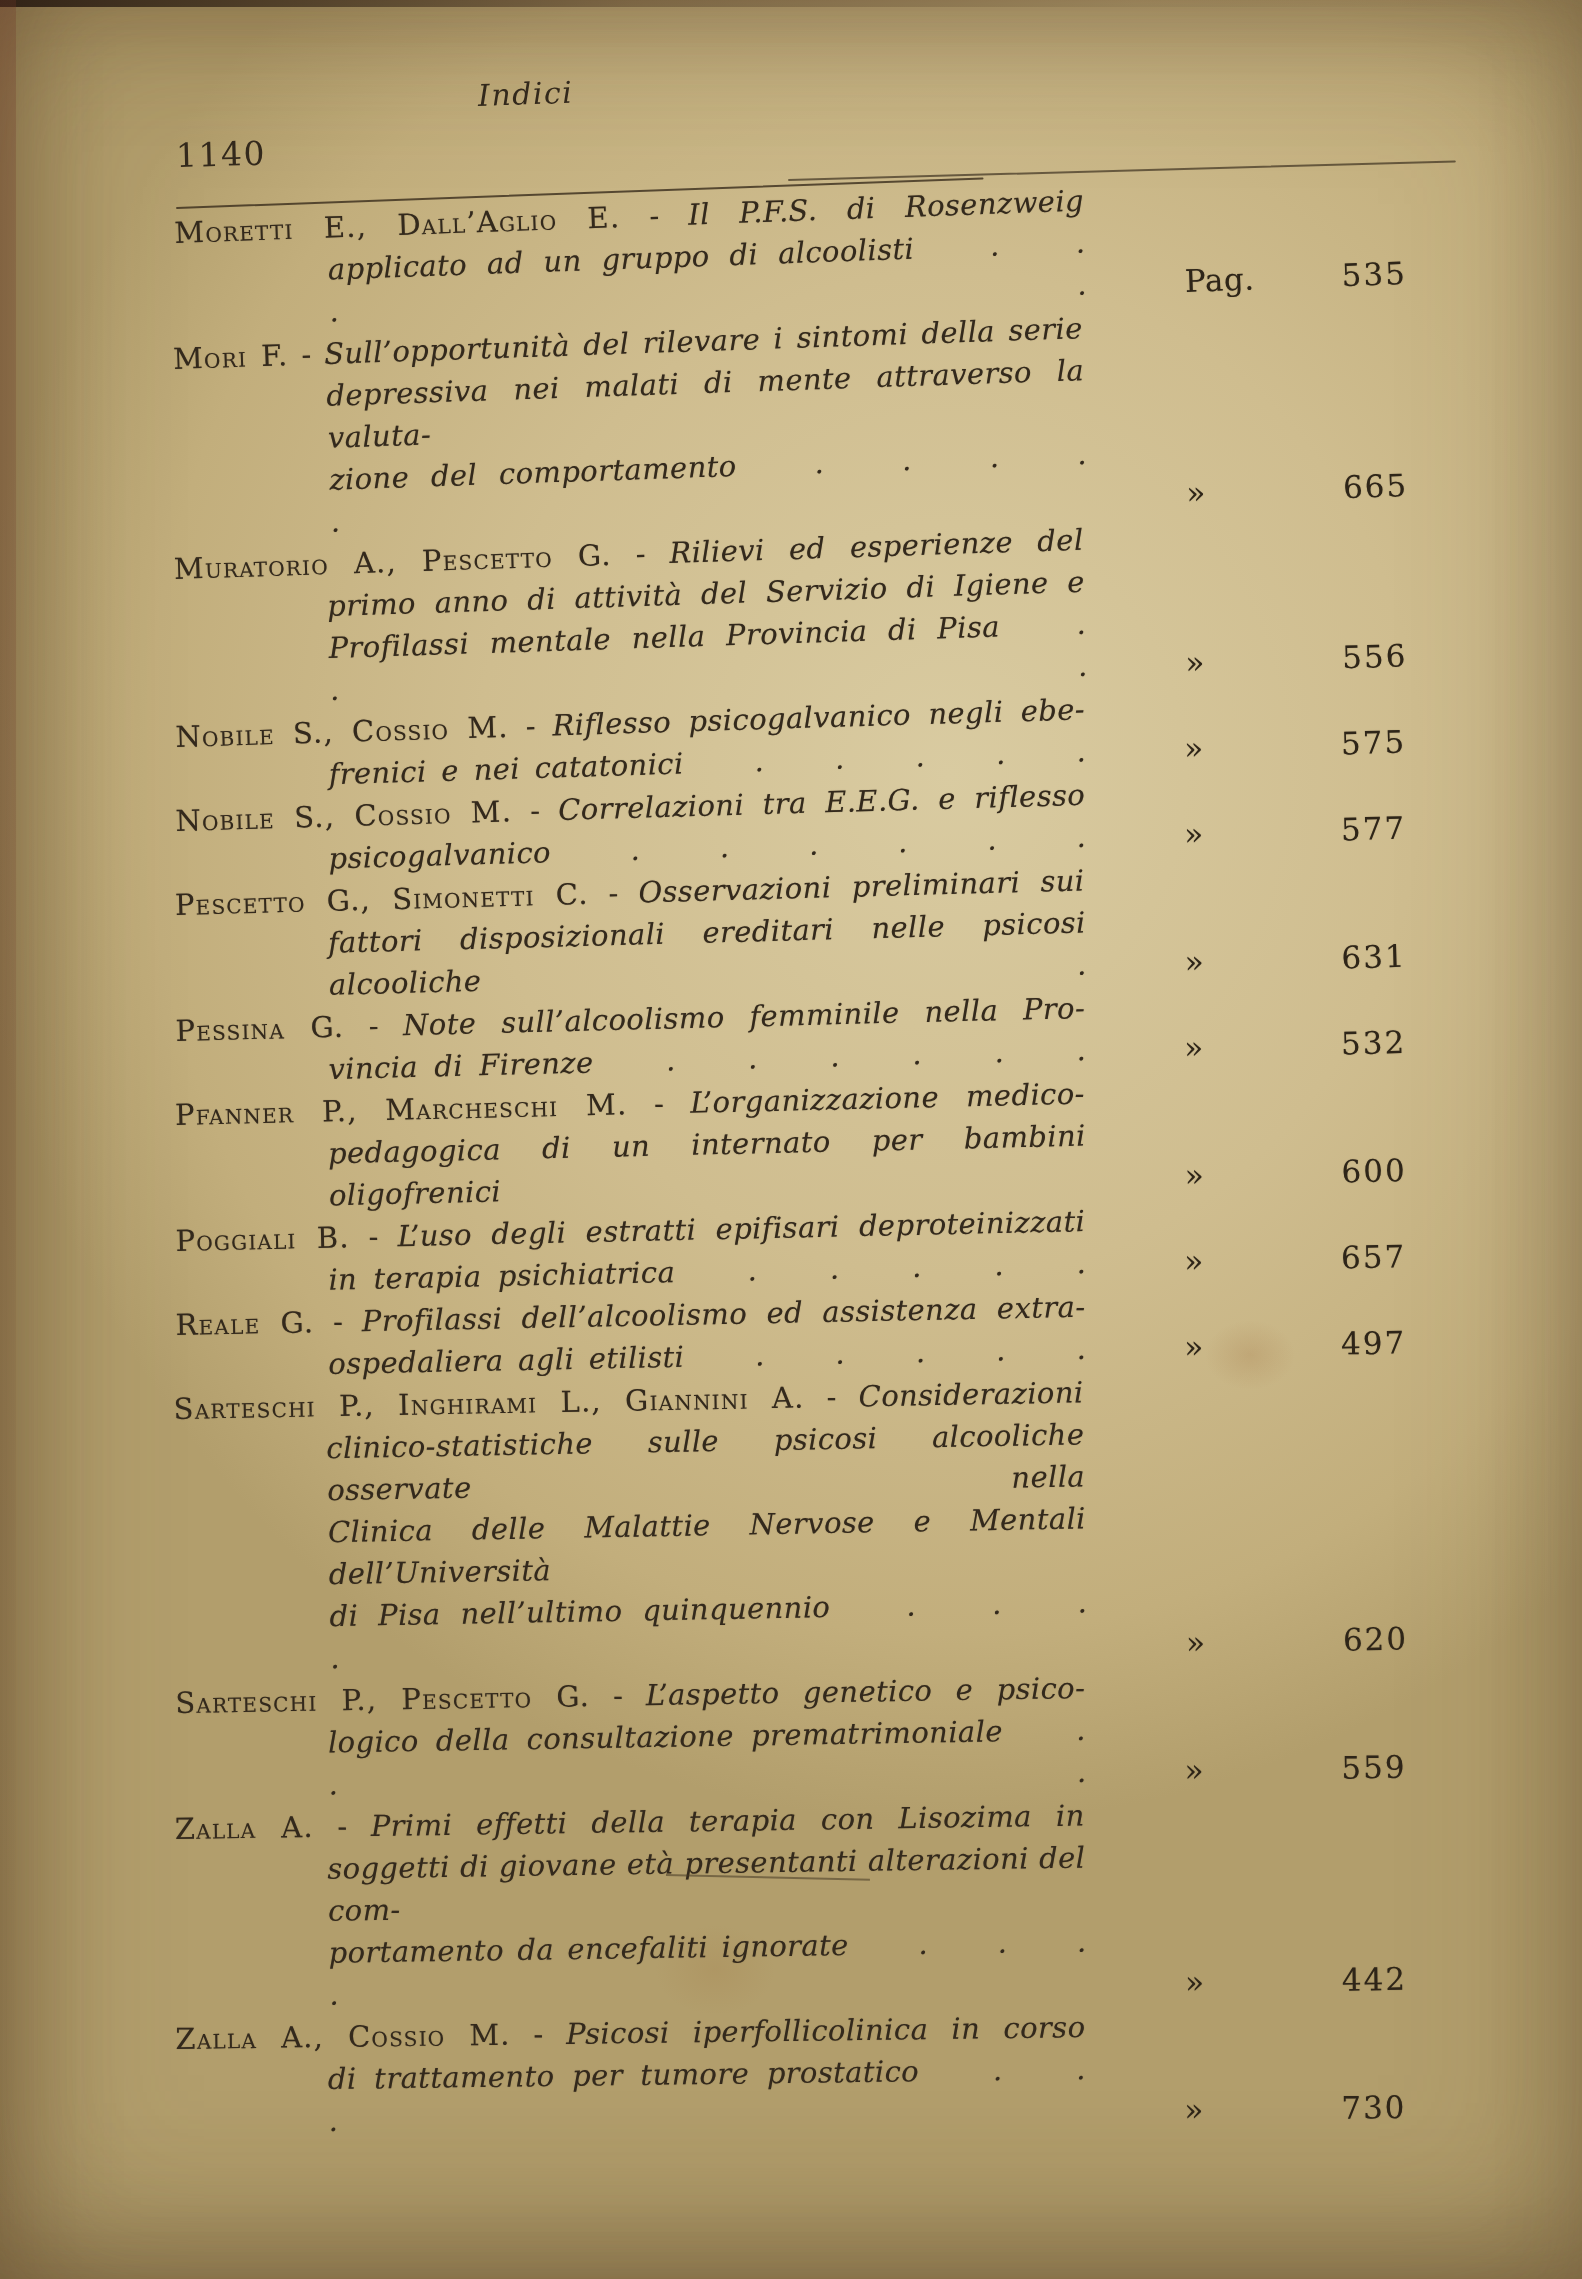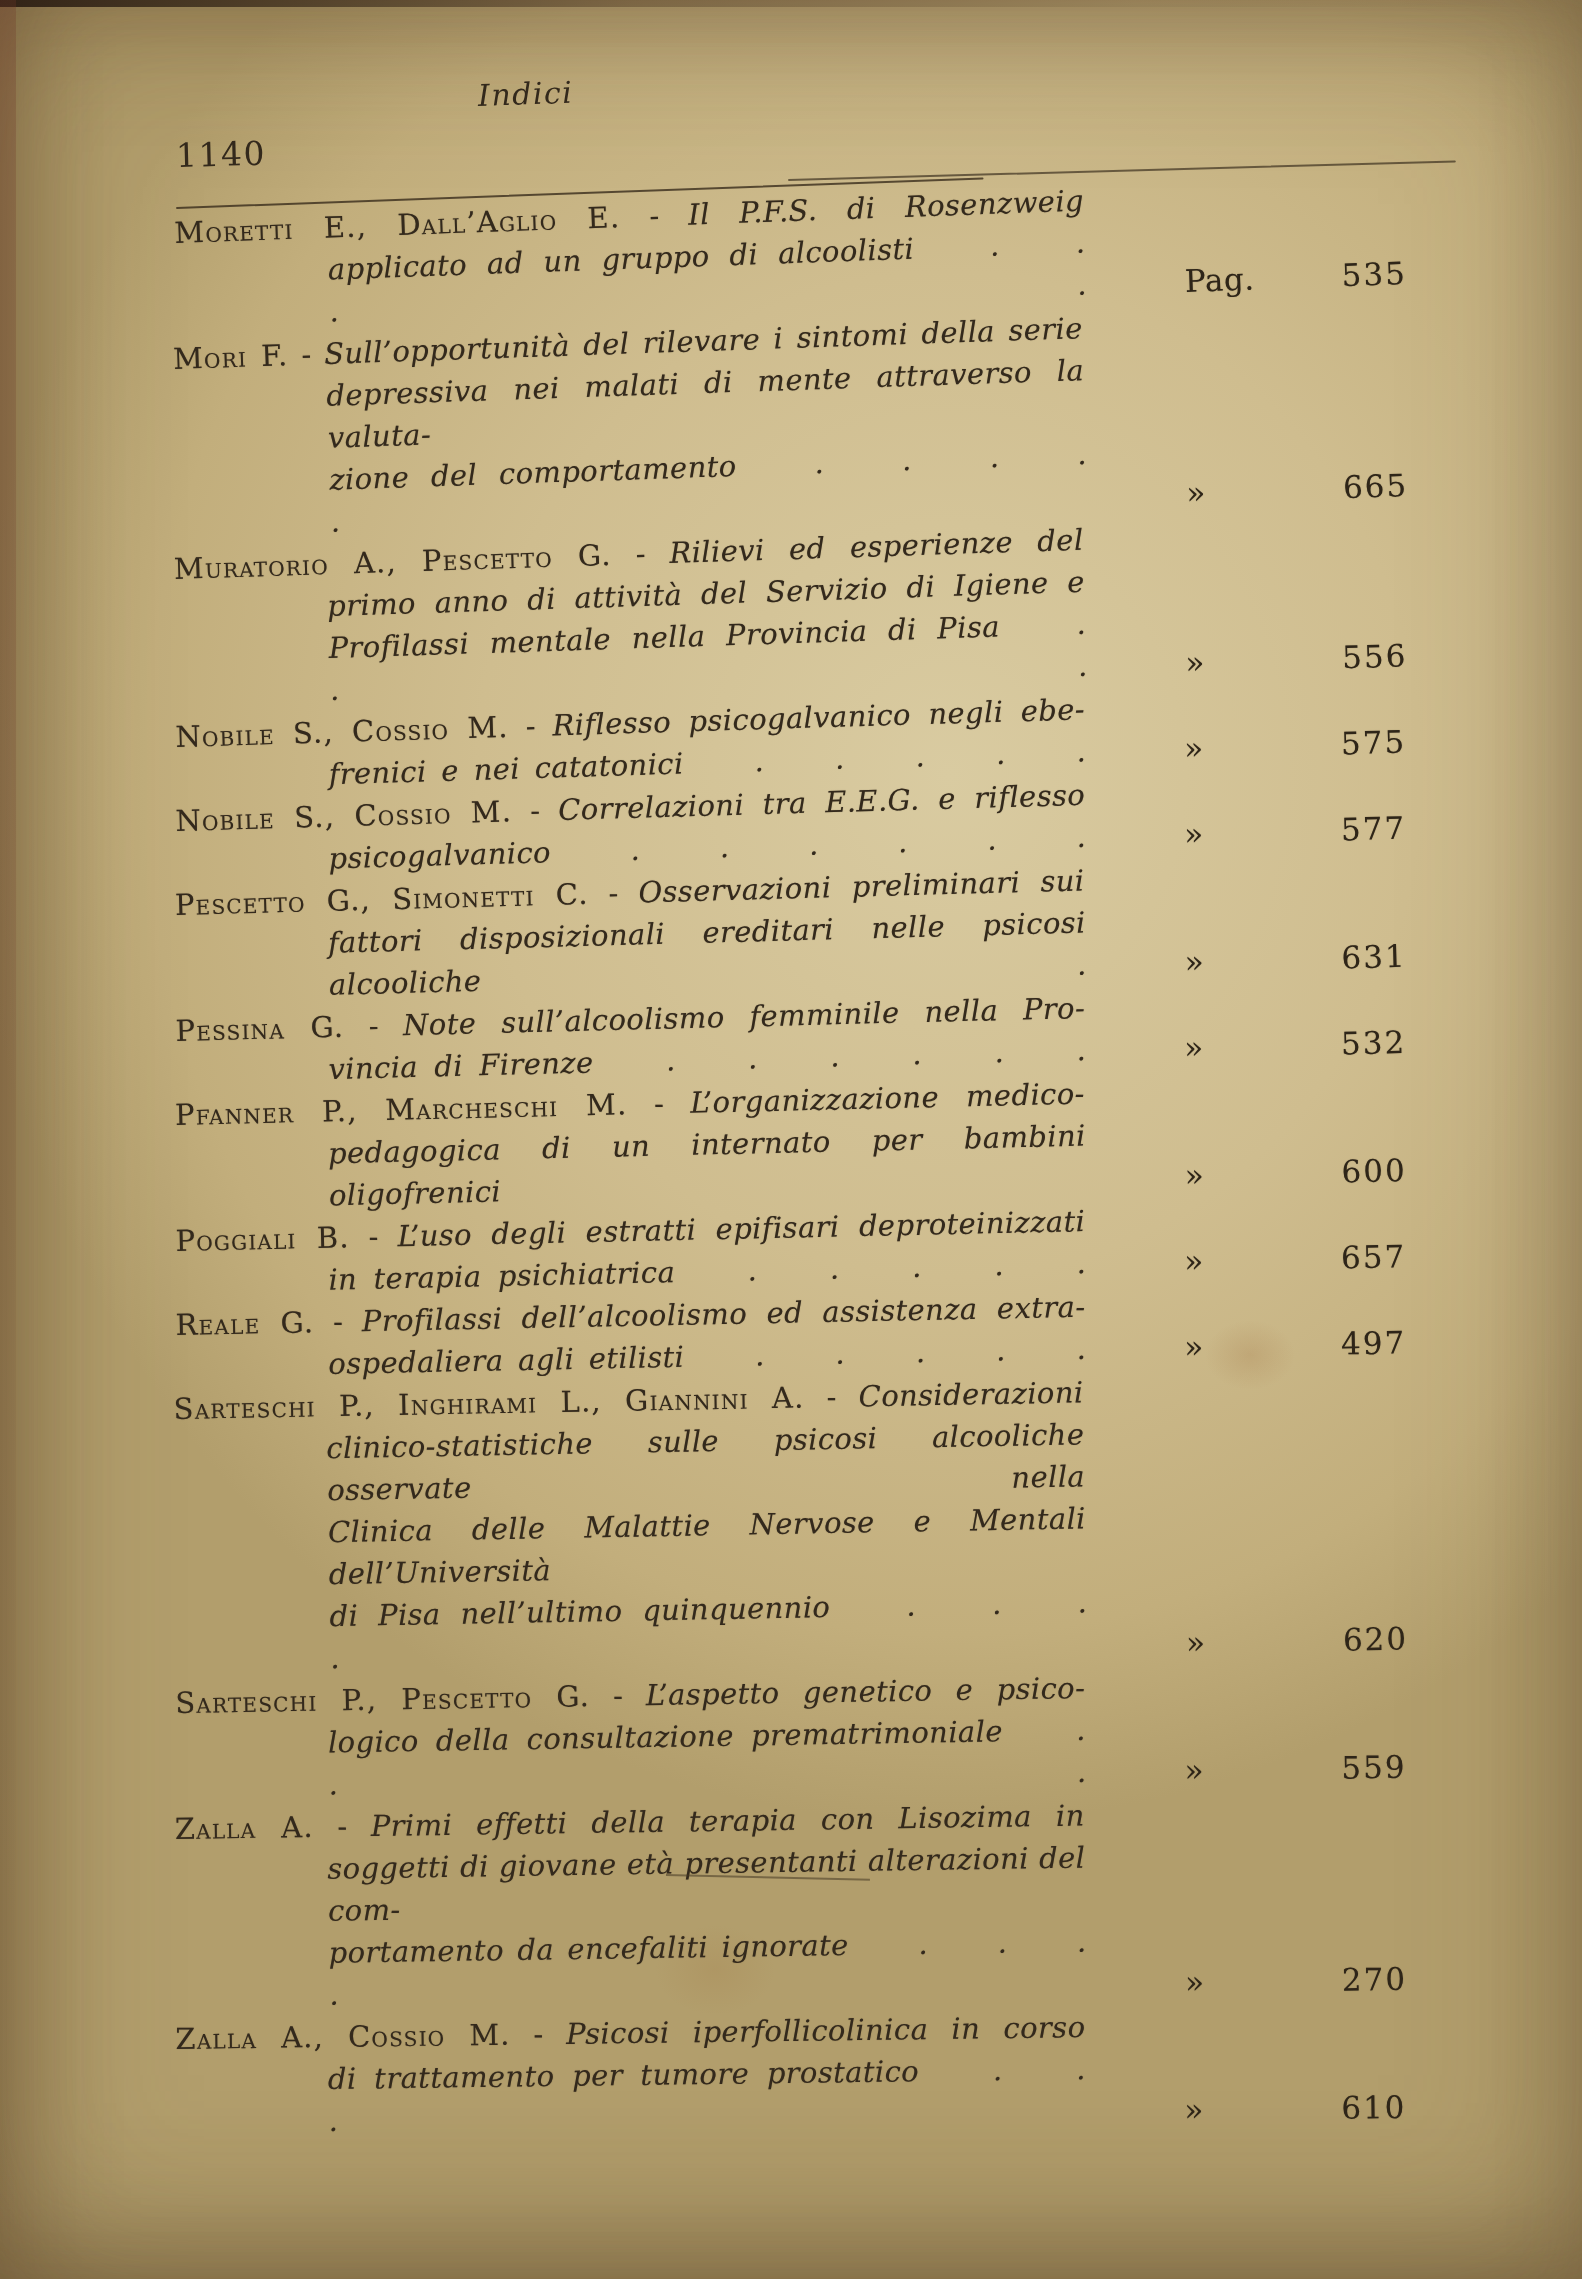--- a/index.html
+++ b/index.html
@@ -171,27 +171,27 @@
       <span class="ref-sym">»</span>
       <span class="ref-num">559</span>
     </div>
   </div>
       <div class="entry" style="transform: rotate(-0.85deg);">
     <div class="line first"><span class="authors">Zalla A.</span><span class="sep"> - </span><span class="title">Primi effetti della terapia con Lisozima in</span></div>
     <div class="line"><span class="title">soggetti di giovane età presentanti alterazioni del com-</span></div>
         <div class="line last"><span class="title">portamento da encefaliti ignorate</span><span class="title dots"> . . . .</span></div>
     <div class="ref">
       <span class="ref-sym">»</span>
-      <span class="ref-num">270</span>
+      <span class="ref-num">442</span>
     </div>
   </div>
       <div class="entry" style="transform: rotate(-0.75deg);">
     <div class="line first"><span class="authors">Zalla A., Cossio M.</span><span class="sep"> - </span><span class="title">Psicosi iperfollicolinica in corso</span></div>
     <div class="line last"><span class="title">di trattamento per tumore prostatico</span><span class="title dots"> . . .</span></div>
     <div class="ref">
       <span class="ref-sym">»</span>
-      <span class="ref-num">610</span>
+      <span class="ref-num">730</span>
     </div>
   </div>
     </main>
 
   <div class="divider"></div>
 </div>
 
 </body></html>

